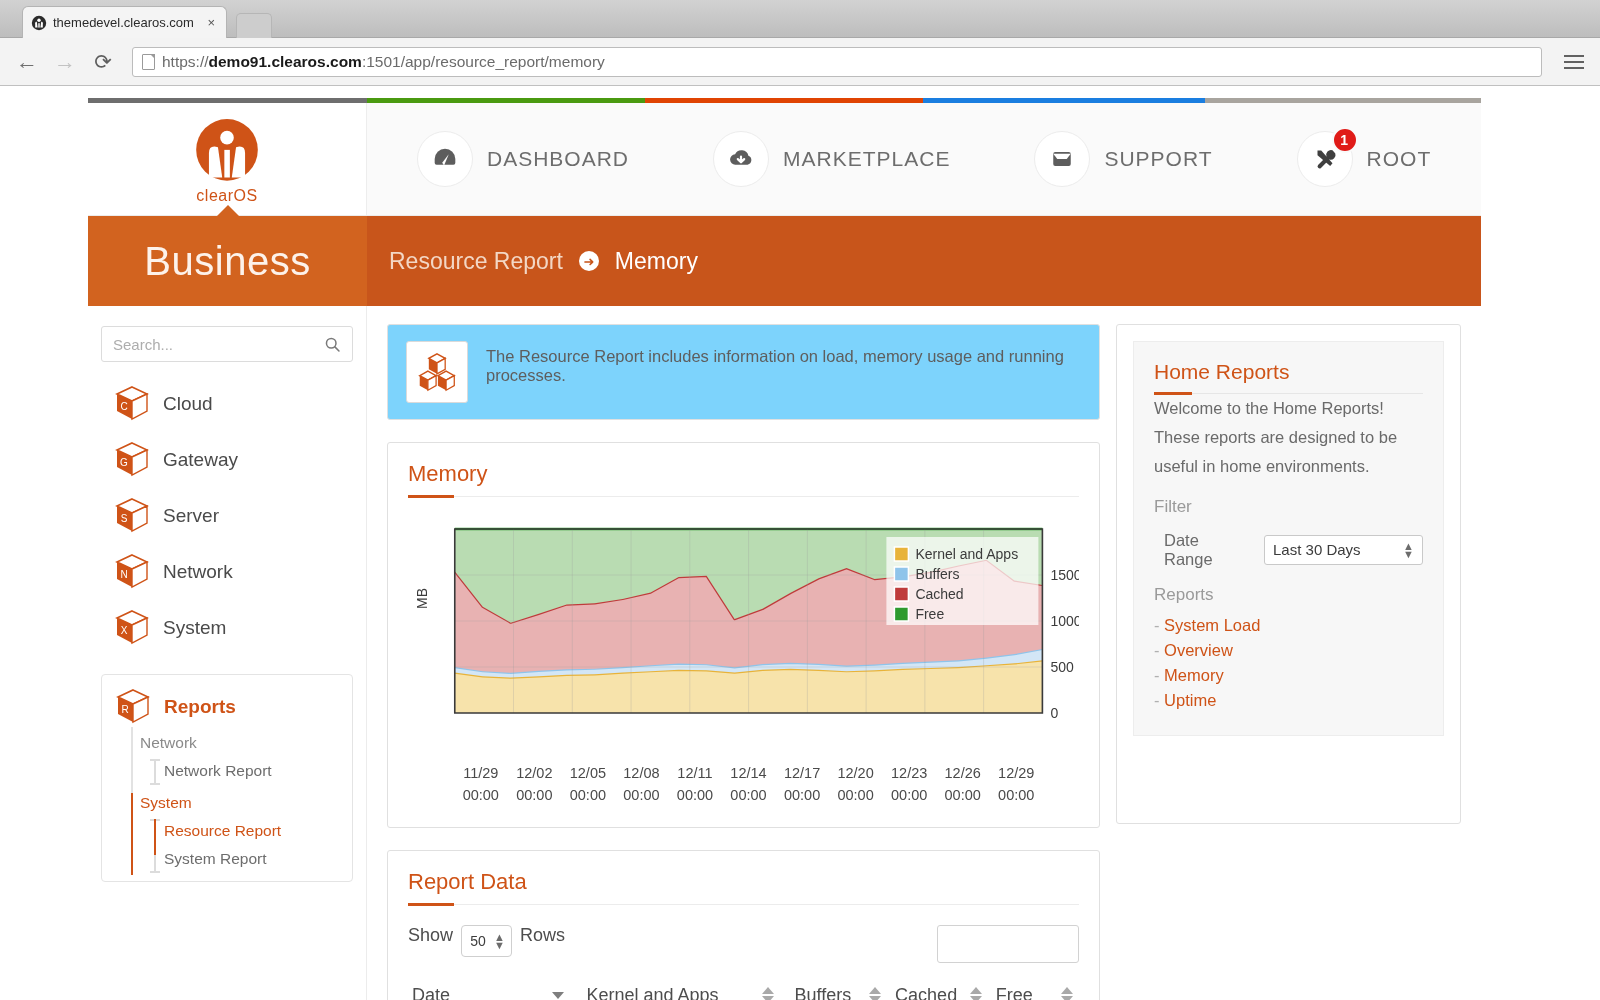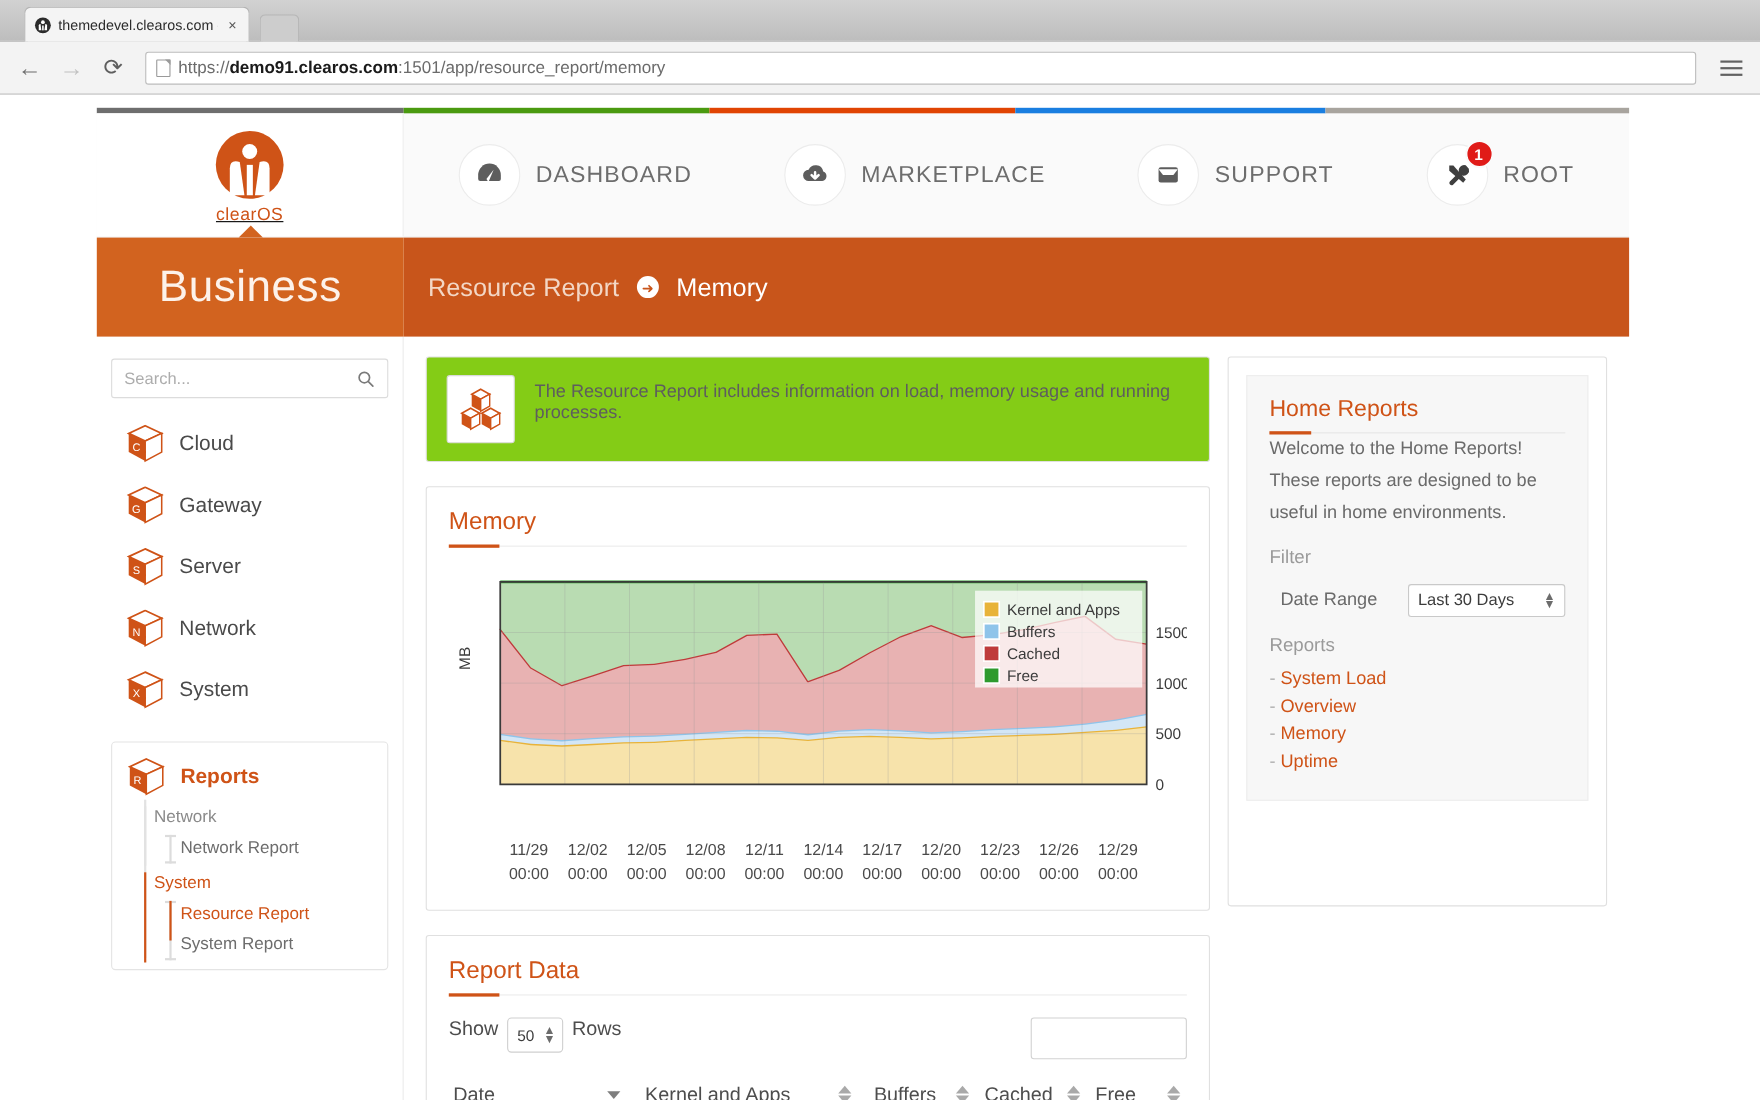--- a/index.html
+++ b/index.html
@@ -83,21 +83,21 @@
   .topstrip { display: flex; height: 5px; width: 1393px; }
   .topstrip i { display: block; height: 5px; }
 
   
   .masthead { display: flex; height: 113px; background: #fafafa;
     border-bottom: 1px solid #ececec; }
   .logo-cell {
     width: 279px; flex: 0 0 279px; background: #ffffff;
     border-right: 1px solid #ededed;
     display: flex; flex-direction: column;
-    align-items: center; justify-content: center; padding-top: 4px; text-decoration: underline;
+    align-items: center; justify-content: center; padding-top: 4px;
   }
   .logo-mark { width: 68px; height: 68px; }
   .logo-word {
     font-size: 16px; color: #cf5317; letter-spacing: .5px;
     margin-top: 1px; font-family: "Liberation Sans", sans-serif;
   }
   .mainnav { flex: 1; display: flex; align-items: center; }
   .navitem {
     display: flex; align-items: center; gap: 14px;
     color: #6d6d6d; font-size: 21px; letter-spacing: 1px;
@@ -193,21 +193,21 @@
   .kid-spine::before { top: 0; }
   .kid-spine::after { bottom: 0; }
   .kid { font-size: 15.5px; color: #6d6d6d; padding: 5px 0; }
   .kid.active { color: #cf5317; }
 
   .content { flex: 1; padding: 18px 20px 0 20px; display: flex; gap: 16px; }
   .col-main { flex: 1; min-width: 0; }
   .col-side { width: 345px; flex: 0 0 345px; }
 
   .infobar {
-    background: #84cc16; border: 1px solid #e0e0e0; border-radius: 3px;
+    background: #7dd3fc; border: 1px solid #e0e0e0; border-radius: 3px;
     display: flex; align-items: flex-start; gap: 18px; padding: 16px 18px;
     margin-bottom: 22px; min-height: 92px;
   }
   .infobar .thumb {
     width: 62px; height: 62px; background: #fff; border: 1px solid #dadada;
     border-radius: 3px; display: flex; align-items: center; justify-content: center;
     flex: 0 0 62px;
   }
   .infobar .txt { font-size: 16.5px; color: #5e5e5e; padding-top: 6px; }
 
@@ -275,21 +275,21 @@
   .side-rule { height: 1px; background: #e6e6e6; margin-top: 9px; position: relative; }
   .side-rule::before {
     content: ""; position: absolute; left: 0; top: -1px;
     width: 38px; height: 3px; background: #cf5317;
   }
   .side-para { font-size: 16.5px; color: #6a6a6a; line-height: 1.75; margin-top: 0; }
   .side-sub { font-size: 17px; color: #9a9a9a; margin-top: 16px; }
   .filter-row { display: flex; align-items: center; margin-top: 14px; gap: 12px; }
   .filter-lbl { font-size: 16.5px; color: #6a6a6a; padding-left: 10px; }
   .select {
-    margin-left: auto; width: 143px; height: 30px; background: #fff;
+    margin-left: auto; width: 159px; height: 30px; background: #fff;
     border: 1px solid #c9c9c9; border-radius: 3px;
     display: flex; align-items: center; padding: 0 8px;
     font-size: 15px; color: #3c3c3c;
   }
   .select .spin { margin-left: auto; }
   .rep-links { margin-top: 8px; }
   .rep-link { font-size: 16.5px; color: #cf5317; padding: 3px 0; }
   .rep-link .dash { color: #b0b0b0; }
 </style>
 </head>

